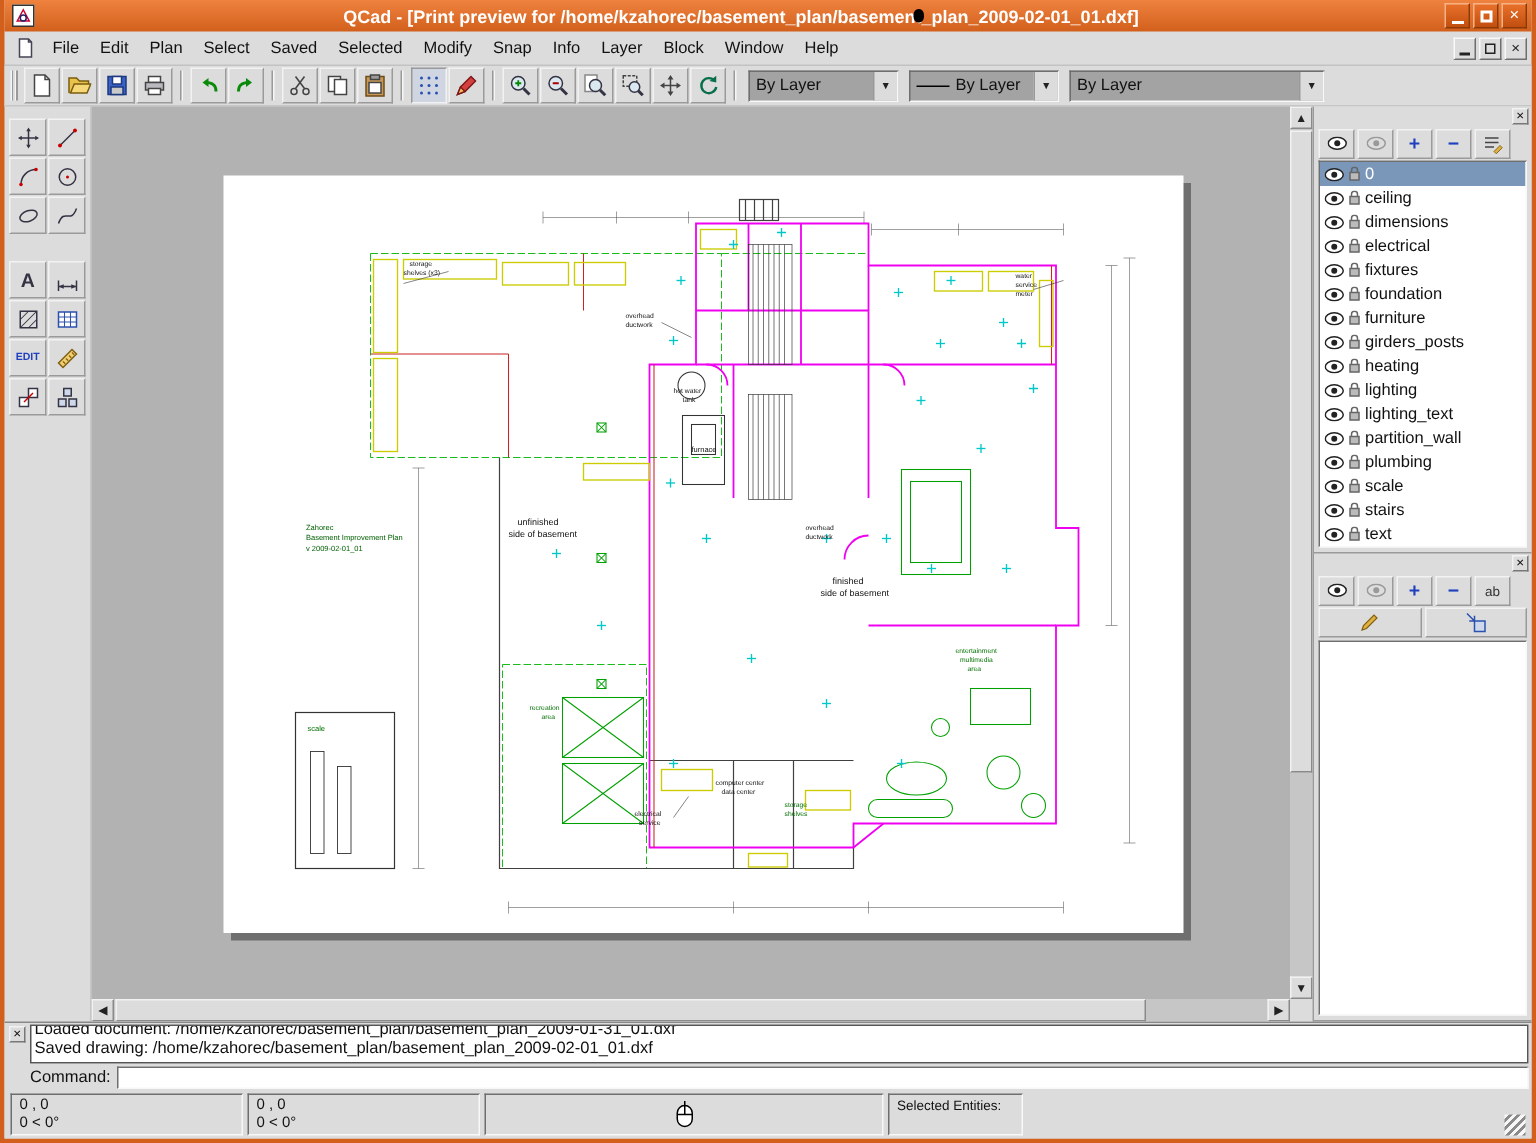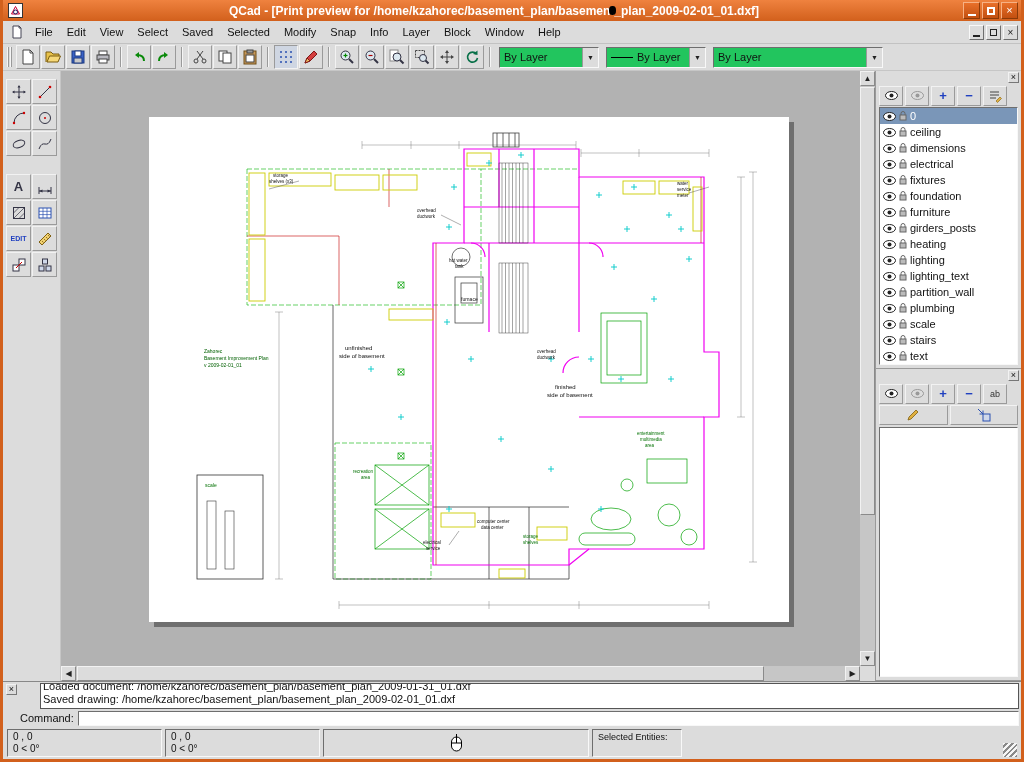--- a/index.html
+++ b/index.html
@@ -35,21 +35,21 @@
   .toolbar { display:flex; align-items:center; padding:1px 3px; gap:1px; border-bottom:1px solid #c6c6c6; background:#dcdcdc; }
   .toolbar.row1 { height:27px; flex:0 0 27px; }
   .toolbar.row2 { height:26px; flex:0 0 26px; }
   .tgrip { width:5px; height:20px; margin:0 3px 0 1px;
            background:repeating-linear-gradient(90deg,#f5f5f5 0 1px,#9a9a9a 1px 2px,#dcdcdc 2px 3px); }
   .tbtn { width:24px; height:24px; background:#dcdcdc; border:1px solid; border-color:#f2f2f2 #9a9a9a #9a9a9a #f2f2f2;
           display:flex; align-items:center; justify-content:center; }
   .tbtn.pressed { border-color:#9a9a9a #f2f2f2 #f2f2f2 #9a9a9a; background:#cfd6e2; }
   .tsep { width:2px; height:20px; border-left:1px solid #9a9a9a; border-right:1px solid #f5f5f5; margin:0 4px; }
   .combo { height:21px; display:flex; align-items:stretch; border:1px solid; border-color:#6e6e6e #f8f8f8 #f8f8f8 #6e6e6e;
-           background:#22c55e; margin:0 3px;justify-content:flex-end; }
+           background:#a3a3a3; margin:0 3px;justify-content:flex-end; }
   .combo-text { flex:1; display:flex; align-items:center; padding:0 4px; gap:4px; white-space:nowrap; overflow:hidden; }
   .combo-arrow { width:16px; background:#dcdcdc; border-left:1px solid #9a9a9a; display:flex; align-items:center; justify-content:center;
                  font-size:7px; color:#222; }
   .line-sample { width:22px; height:0; border-top:1px solid #000; flex:0 0 auto; }
   .w-color { width:100px; } .w-line { width:100px; } .w-width { width:170px; } .w-scale { width:95px; }
   .swatch-btn { width:20px; height:20px; background:#000; border:1px solid; border-color:#f2f2f2 #555 #555 #f2f2f2; margin:0 4px; }
   
   .main { flex:1; display:flex; min-height:0; }
   .left-tools { flex:0 0 57px; padding:8px 3px; display:grid; grid-template-columns:25px 25px; gap:1px;
                 align-content:start; justify-content:center; border-right:1px solid #c6c6c6; }
@@ -86,21 +86,21 @@
   .layer-row.selected { background:#7a96b8; color:#fff; }
   .block-buttons { display:flex; gap:2px; padding:0 3px 2px; }
   .bigbtn { flex:1; height:20px; background:#dcdcdc; border:1px solid; border-color:#f2f2f2 #9a9a9a #9a9a9a #f2f2f2;
             display:flex; align-items:center; justify-content:center; }
   .block-list { flex:1; }
   .dock.block { flex:1; min-height:0; }
   
   .command-dock { flex:0 0 46px; border-top:1px solid #888; display:flex; padding:1px 2px; gap:2px; background:#dcdcdc; }
   .dock-side { width:13px; display:flex; flex-direction:column; align-items:center; padding-top:1px; }
   .command-main { flex:1; display:flex; flex-direction:column; }
-  .messages { height:26px; background:#fff; border:1px solid #555; overflow:hidden; padding:0 2px;margin-left:20px; }
+  .messages { height:26px; background:#fff; border:1px solid #555; overflow:hidden; padding:0 2px; }
   .messages .inner { margin-top:-4px; line-height:13px; white-space:nowrap; }
   .command-row { height:17px; display:flex; align-items:center; gap:4px; padding-top:1px; }
   .command-input { flex:1; height:15px; border:1px solid; border-color:#6e6e6e #f8f8f8 #f8f8f8 #6e6e6e; background:#fff;
                    font-family:"Liberation Sans",sans-serif; font-size:11px; padding:0 3px; }
   
   .statusbar { flex:0 0 31px; display:flex; align-items:stretch; gap:3px; padding:2px 4px; background:#dcdcdc; }
   .sb-panel { border:1px solid; border-color:#6e6e6e #f8f8f8 #f8f8f8 #6e6e6e; padding:1px 5px; font-size:10px; line-height:12px; }
   .p-coord { width:155px; } .p-mouse { width:266px; display:flex; align-items:center; justify-content:center; }
   .p-sel { width:90px; } .sb-fill { flex:1; }
   .grip { width:14px; height:14px; align-self:flex-end;
@@ -134,21 +134,21 @@
       </div>
   </div>
 
   <div class="menubar">
     <svg class="mdi-icon" viewBox="0 0 14 14">
       <path d="M3,1 h6 l2,2 v10 h-8 z" fill="#fff" stroke="#445"></path>
         <path d="M9,1 v2 h2" fill="none" stroke="#445"></path>
     </svg>
     <span class="menu-item">File</span>
     <span class="menu-item">Edit</span>
-    <span class="menu-item">View</span>
+    <span class="menu-item">Plan</span>
     <span class="menu-item">Select</span>
     <span class="menu-item">Saved</span>
     <span class="menu-item">Selected</span>
     <span class="menu-item">Modify</span>
     <span class="menu-item">Snap</span>
     <span class="menu-item">Info</span>
     <span class="menu-item">Layer</span>
     <span class="menu-item">Block</span>
     <span class="menu-item">Window</span>
     <span class="menu-item">Help</span>

